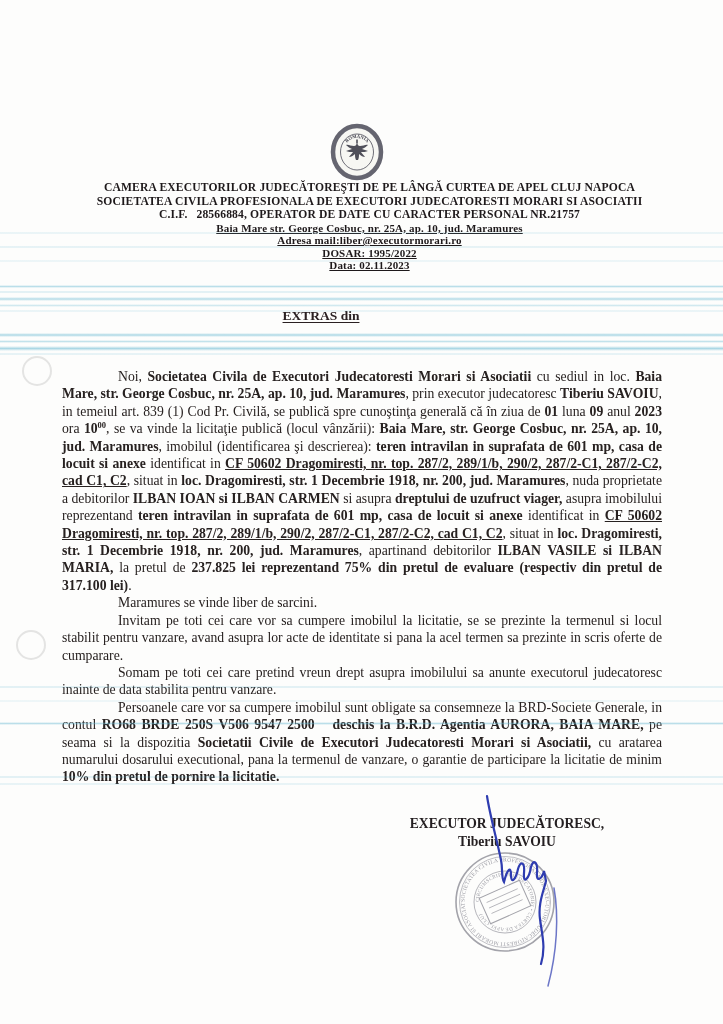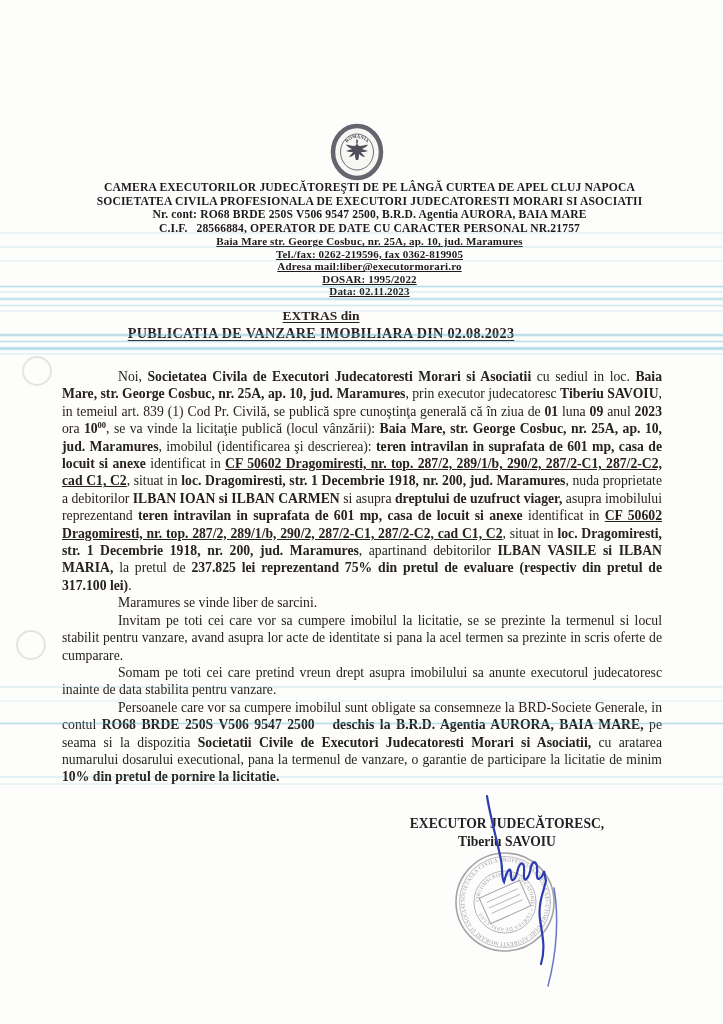--- a/index.html
+++ b/index.html
@@ -49,32 +49,29 @@
     </text>
     <g opacity="0.9">
       <rect x="28.2" y="17.5" width="1.6" height="4" fill="#3f3f4a"></rect>
       <path fill="#3f3f4a" d="M29 21c-1 2-1 3-3 3-3 0-6-2-8-1 2 2 4 3 6 4-2 1-4 1-6 2 2 1 5 1 7 1-1 2-3 3-4 5 2 0 4-1 6-3 0 2 0 4 1 6h2c1-2 1-4 1-6 2 2 4 3 6 3-1-2-3-3-4-5 2 0 5 0 7-1-2-1-4-1-6-2 2-1 4-2 6-4-2-1-5 1-8 1-2 0-2-1-3-3z"></path>
     </g>
   </svg>
 
   <div class="letterhead">
       <div class="lh-line">CAMERA EXECUTORILOR JUDECĂTOREŞTI DE PE LÂNGĂ CURTEA DE APEL CLUJ NAPOCA</div>
       <div class="lh-line">SOCIETATEA CIVILA PROFESIONALA DE EXECUTORI JUDECATORESTI MORARI SI ASOCIATII</div>
-      <div class="lh-line">Nr. cont: RO68 BRDE 250S V506 9547 2500, B.R.D. Agentia AURORA, BAIA MARE</div>
       <div class="lh-line">C.I.F.  28566884, OPERATOR DE DATE CU CARACTER PERSONAL NR.21757</div>
       <div class="lh-line small">Baia Mare str. George Cosbuc, nr. 25A, ap. 10, jud. Maramures</div>
-      <div class="lh-line small">Tel./fax: 0262-219596, fax 0362-819905</div>
       <div class="lh-line small">Adresa mail:liber@executormorari.ro</div>
       <div class="lh-line small">DOSAR: 1995/2022</div>
       <div class="lh-line small">Data: 02.11.2023</div>
     </div>
 
   <div class="doc-title">
     <div class="t1">EXTRAS din</div>
-    <div class="t2">PUBLICATIA DE VANZARE IMOBILIARA DIN 02.08.2023</div>
   </div>
 
   <div class="body-text">
       <p class="para"><span>Noi, </span><span class="b">Societatea Civila de Executori Judecatoresti Morari si Asociatii</span><span> cu sediul in loc. </span><span class="b">Baia Mare, str. George Cosbuc, nr. 25A, ap. 10, jud. Maramures</span><span>, prin executor judecatoresc </span><span class="b">Tiberiu SAVOIU</span><span>, in temeiul art. 839 (1) Cod Pr. Civilă, se publică spre cunoştinţa generală că în ziua de </span><span class="b">01</span><span> luna </span><span class="b">09</span><span> anul </span><span class="b">2023</span><span> ora </span><span class="b">10</span><sup class="b">00</sup><span>, se va vinde la licitaţie publică (locul vânzării): </span><span class="b">Baia Mare, str. George Cosbuc, nr. 25A, ap. 10, jud. Maramures</span><span>, imobilul (identificarea şi descrierea): </span><span class="b">teren intravilan in suprafata de 601 mp, casa de locuit si anexe</span><span> identificat in </span><span class="b u">CF 50602 Dragomiresti, nr. top. 287/2, 289/1/b, 290/2, 287/2-C1, 287/2-C2, cad C1, C2</span><span>, situat in </span><span class="b">loc. Dragomiresti, str. 1 Decembrie 1918, nr. 200, jud. Maramures</span><span>, nuda proprietate a debitorilor </span><span class="b">ILBAN IOAN si ILBAN CARMEN</span><span> si asupra </span><span class="b">dreptului de uzufruct viager,</span><span> asupra imobilului reprezentand </span><span class="b">teren intravilan in suprafata de 601 mp, casa de locuit si anexe</span><span> identificat in </span><span class="b u">CF 50602 Dragomiresti, nr. top. 287/2, 289/1/b, 290/2, 287/2-C1, 287/2-C2, cad C1, C2</span><span>, situat in </span><span class="b">loc. Dragomiresti, str. 1 Decembrie 1918, nr. 200, jud. Maramures</span><span>, apartinand debitorilor </span><span class="b">ILBAN VASILE si ILBAN MARIA,</span><span> la pretul de </span><span class="b">237.825 lei reprezentand 75% din pretul de evaluare (respectiv din pretul de 317.100 lei)</span><span>.</span></p>
       <p class="para"><span>Maramures se vinde liber de sarcini.</span></p>
       <p class="para"><span>Invitam pe toti cei care vor sa cumpere imobilul la licitatie, se se prezinte la termenul si locul stabilit pentru vanzare, avand asupra lor acte de identitate si pana la acel termen sa prezinte in scris oferte de cumparare.</span></p>
       <p class="para"><span>Somam pe toti cei care pretind vreun drept asupra imobilului sa anunte executorul judecatoresc inainte de data stabilita pentru vanzare.</span></p>
       <p class="para"><span>Persoanele care vor sa cumpere imobilul sunt obligate sa consemneze la BRD-Societe Generale, in contul </span><span class="b">RO68 BRDE 250S V506 9547 2500   deschis la B.R.D. Agentia AURORA, BAIA MARE,</span><span> pe seama si la dispozitia </span><span class="b">Societatii Civile de Executori Judecatoresti Morari si Asociatii,</span><span> cu aratarea numarului dosarului executional, pana la termenul de vanzare, o garantie de participare la licitatie de minim </span><span class="b">10% din pretul de pornire la licitatie.</span></p>
     </div>
 

